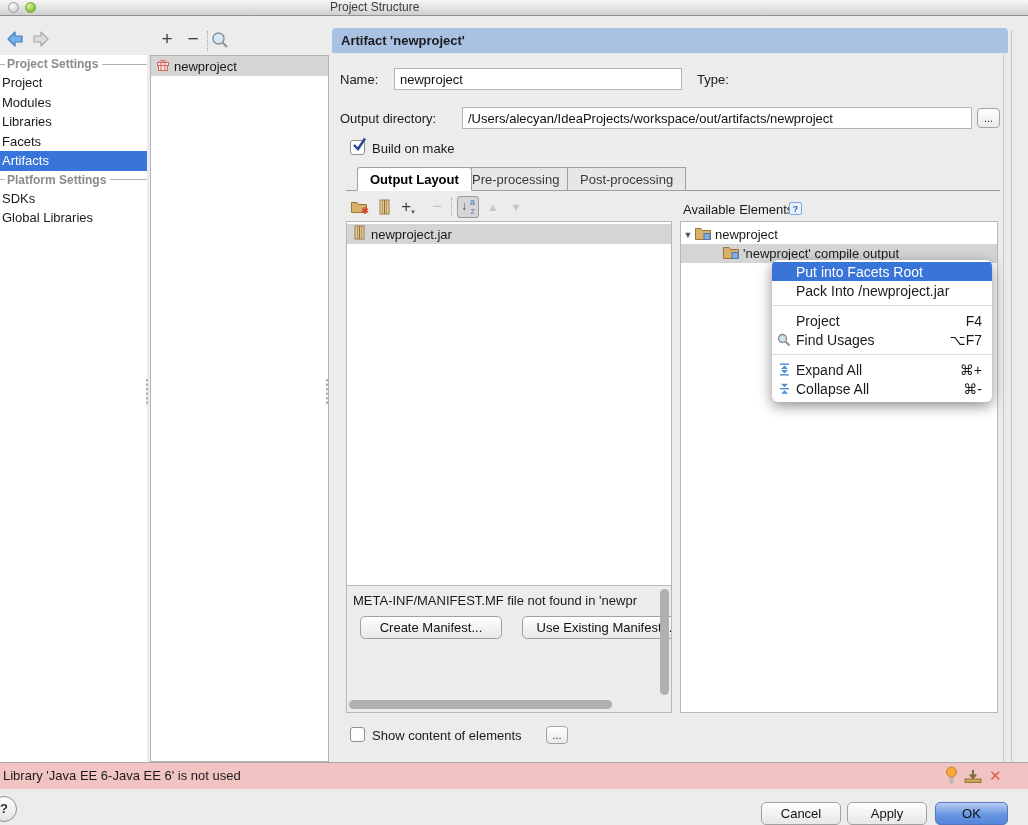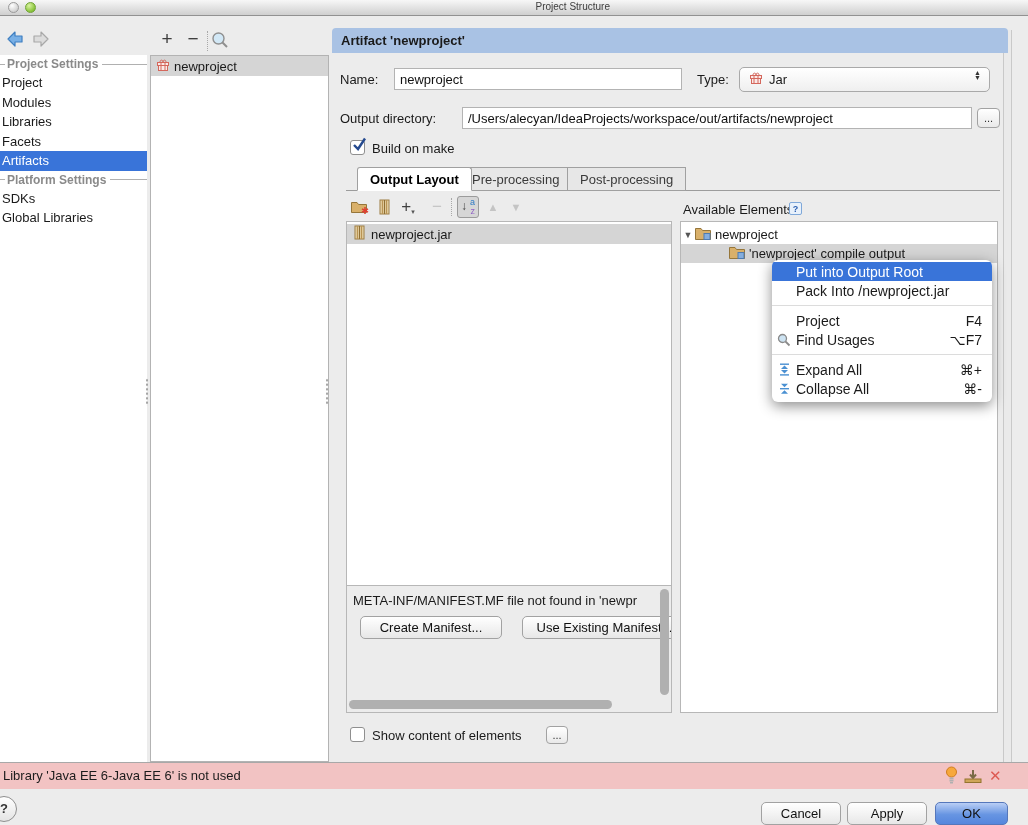--- a/index.html
+++ b/index.html
@@ -5,22 +5,22 @@
   html,body{margin:0;padding:0;}
   #app{position:relative;width:1028px;height:825px;background:#ececec;overflow:hidden;
        font-family:"Liberation Sans","DejaVu Sans",sans-serif;font-size:13px;color:#1a1a1a;}
   .abs{position:absolute;}
   
   .titlebar{left:0;top:0;width:1028px;height:15px;background:linear-gradient(#f7f7f7,#cfcfcf);
             border-bottom:1px solid #919191;}
   .traffic{width:11px;height:11px;border-radius:50%;top:2px;}
   .t-gray{left:8px;background:radial-gradient(circle at 35% 30%,#ffffff,#d2d2d2 70%);border:1px solid #9a9a9a;box-sizing:border-box;}
   .t-green{left:25px;background:radial-gradient(circle at 35% 30%,#daf3a2,#8dc63f 65%,#6faa2c);border:1px solid #71a336;box-sizing:border-box;}
-  .wintitle{left:330px;top:0;width:280px;height:23px;line-height:14px;text-align:right;
-            font-size:10px;color:#3d3d3d;}
+  .wintitle{left:330px;top:0;width:280px;height:23px;line-height:14px;text-align:left;
+            font-size:12px;color:#3d3d3d;}
   
   .navbtn{top:29px;width:22px;height:22px;}
   .glyphbtn{color:#3f3f3f;font-size:19px;line-height:22px;text-align:center;width:22px;height:24px;top:28px;}
   .dotsep{width:0;border-left:1px dotted #a8a8a8;}
   
   .sidebar{left:0;top:55px;width:147px;height:707px;background:#fff;}
   .sb-header{display:flex;align-items:center;height:18px;color:#8a8a8a;font-weight:bold;font-size:12px;}
   .sb-header .ln{height:1px;background:#b0b0b0;}
   .sb-header .ln.l{width:5px;}
   .sb-header .ln.r{flex:1;}
@@ -54,21 +54,21 @@
   .contline{left:346px;top:190px;width:654px;height:0;border-top:1px solid #9c9c9c;z-index:1;}
   
   .treepanel{left:346px;top:221px;width:326px;height:365px;background:#fff;border:1px solid #b7b7b7;box-sizing:border-box;}
   .jarrow{margin-top:2px;height:20px;display:flex;align-items:center;background:var(--selection-gray,#d5d5d5);padding-left:6px;gap:5px;}
   .manifest{left:346px;top:586px;width:326px;height:127px;background:#ececec;border:1px solid #b7b7b7;border-top:none;
             box-sizing:border-box;overflow:hidden;}
   .mantext{position:absolute;left:6px;top:7px;width:316px;white-space:nowrap;overflow:hidden;}
   .scrollthumb{background:#b0b0b0;border-radius:5px;z-index:5;}
   .availpanel{left:680px;top:221px;width:318px;height:492px;background:#fff;border:1px solid #b7b7b7;box-sizing:border-box;}
   .trow{height:19px;display:flex;align-items:center;}
-  .trow.sel{background:var(--selection-gray,#d5d5d5);padding-left:6px;}
+  .trow.sel{background:var(--selection-gray,#d5d5d5);}
   .twisty{width:14px;text-align:center;font-size:9px;color:#555;}
   
   .tbicon{top:196px;height:22px;display:flex;align-items:center;justify-content:center;}
   .sortbtn{left:457px;top:196px;width:22px;height:22px;background:#d6d6d6;border:1px solid #9b9b9b;border-radius:3px;box-sizing:border-box;}
   .sortbtn .ar{position:absolute;left:3px;top:2px;font-size:12px;font-weight:bold;color:#444;}
   .sortbtn .a{position:absolute;right:3px;top:0px;font-size:9px;color:#2e7bc4;}
   .sortbtn .z{position:absolute;right:3px;bottom:1px;font-size:9px;color:#8f5fc6;}
   .disabled{color:#c4c4c4;}
   
   .menu{left:772px;top:260px;width:220px;height:142px;background:#fff;border-radius:6px;z-index:50;
@@ -158,36 +158,20 @@
 
   <div class="abs grip" style="left:145px;"></div>
   <div class="abs grip" style="left:325px;"></div>
   <div class="abs rightstrip"></div>
 
   <div class="abs hdrblue">Artifact 'newproject'</div>
 
   <div class="abs lbl" style="left:340px;top:70px;">Name:</div>
   <input class="text-input" style="left: 394px; top: 68px; width: 288px;" value="newproject">
   <div class="abs lbl" style="left:697px;top:70px;">Type:</div>
-  <div class="abs combo">
-    <span>
-      <svg width="14" height="14" viewBox="0 0 14 14">
-        <rect x="1.5" y="4.5" width="11" height="3" fill="#fbe9e7" stroke="#d4675c"></rect>
-        <rect x="2.5" y="7.5" width="9" height="5" fill="#fbe9e7" stroke="#d4675c"></rect>
-        <line x1="5" y1="4.5" x2="5" y2="12.5" stroke="#d4675c"></line>
-        <line x1="9" y1="4.5" x2="9" y2="12.5" stroke="#d4675c"></line>
-        <path d="M4,4 C4,1.5 7,1.5 7,4 C7,1.5 10,1.5 10,4" fill="none" stroke="#d4675c"></path>
-      </svg>
-    </span>
-    <span>Jar</span>
-    <span class="stepper">
-      <span>▲</span>
-        <span>▼</span>
-    </span>
-  </div>
 
   <div class="abs lbl" style="left:340px;top:109px;">Output directory:</div>
   <input class="text-input" style="left: 462px; top: 107px; width: 510px;" value="/Users/alecyan/IdeaProjects/workspace/out/artifacts/newproject">
   <div class="abs smallbtn" style="left:977px;top:108px;width:23px;height:20px;line-height:18px;">...</div>
 
   <div class="abs checkbox" style="left:350px;top:140px;">
     <svg style="position:absolute;left:1px;top:-4px;" width="16" height="16" viewBox="0 0 16 16">
         <path d="M2,8 L6,12 L13,1.5" stroke="#254a8f" stroke-width="2.4" fill="none"></path>
       </svg>
   </div>
@@ -273,21 +257,21 @@
           <rect x="9" y="6.5" width="6" height="6" fill="#85aede" stroke="#4e7bb0"></rect>
         </svg>
       </span>
       <span>'newproject' compile output</span>
     </div>
   </div>
 
   <div class="abs menu">
     <div class="mrow hl" style="top:2px;">
       <span class="icon"></span>
-      <span class="mlabel">Put into Output Root</span>
+      <span class="mlabel">Put into Facets Root</span>
       <span class="mshort"></span>
     </div>
     <div class="mrow" style="top:21px;">
       <span class="icon"></span>
       <span class="mlabel">Pack Into /newproject.jar</span>
       <span class="mshort"></span>
     </div>
     <div class="msep" style="top:45px;"></div>
     <div class="mrow" style="top:51px;">
       <span class="icon"></span>

